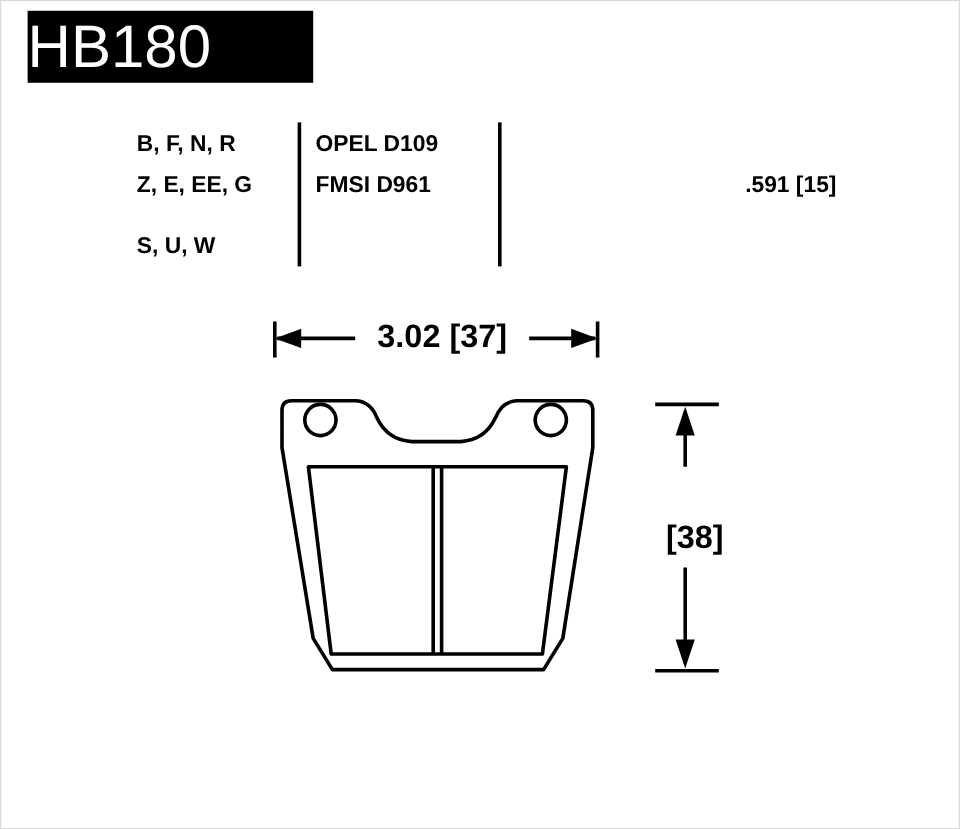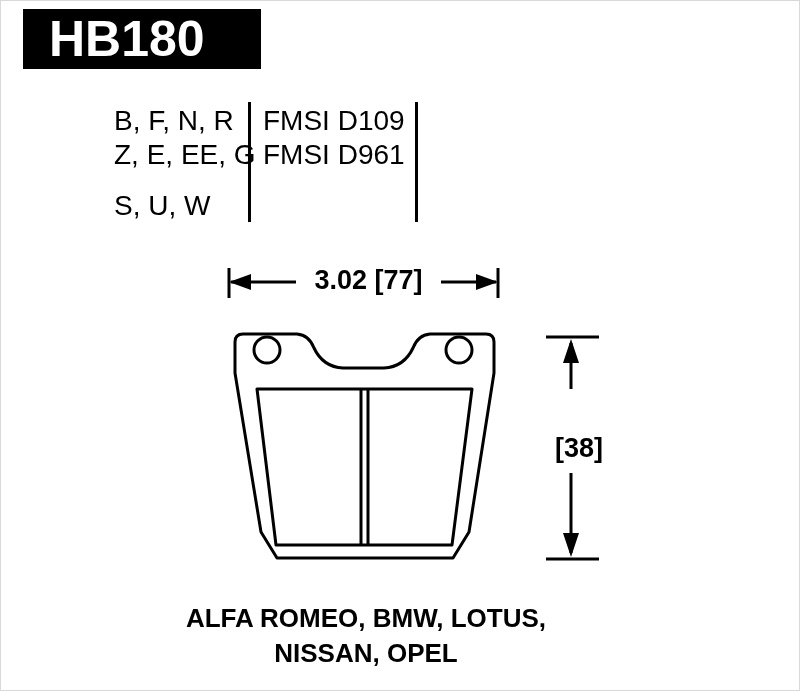--- a/index.html
+++ b/index.html
@@ -23,29 +23,28 @@
   .part-box {
     left: 22px; top: 8px;
     width: 238px; height: 60px;
     background: #000000;
     display: flex;
     align-items: center;
   }
   .part-box .part-number {
     color: #ffffff;
     font-size: 50px;
-    font-weight: 700;
+    font-weight: 400;
     letter-spacing: 0px;
-    padding-left: 26px;
     line-height: 60px;
     white-space: nowrap;
   }
   .spec-text {
-    font-size: 28px;
-    font-weight: 400;
+    font-size: 19px;
+    font-weight: 700;
     line-height: 28px;
     white-space: nowrap;
   }
   .vline {
     width: 3px;
     background: #000;
   }
   .dim-label {
     font-size: 27px;
     font-weight: 700;
@@ -71,25 +70,26 @@
     <span class="part-number">HB180</span>
   </div>
 
   <div class="abs spec-text" style="left:113px; top:106px;">B, F, N, R</div>
   <div class="abs spec-text" style="left:113px; top:140px;">Z, E, EE, G</div>
   <div class="abs spec-text" style="left:113px; top:174px;margin-top:17px;">S, U, W</div>
 
   <div class="abs vline" style="left:247px; top:101px; height:120px;"></div>
   <div class="abs vline" style="left:414px; top:101px; height:120px;"></div>
 
-  <div class="abs spec-text" style="left:262px; top:106px;">FMSI D109</div>
+  <div class="abs spec-text" style="left:262px; top:106px;">OPEL D109</div>
   <div class="abs spec-text" style="left:262px; top:140px;">FMSI D961</div>
 
+  <div class="abs spec-text" style="left:558px; top:140px; width:138px; text-align:right;">.591 [15]</div>
 
-  <div class="abs dim-label" style="left:295px; top:264px; width:145px;">3.02 [77]</div>
+  <div class="abs dim-label" style="left:295px; top:264px; width:145px;">3.02 [37]</div>
   <div class="abs dim-label" style="left:528px; top:432px; width:100px;">[38]</div>
 
   <svg class="abs" style="left:210px; top:250px;" width="410" height="325" viewBox="0 0 410 325">
     <g stroke="#000" stroke-width="3" fill="none" stroke-linejoin="round" stroke-linecap="butt">
 
       <g>
         <line x1="18" y1="17" x2="18" y2="47"></line>
         <line x1="287" y1="17" x2="287" y2="47"></line>
         <line x1="20" y1="31" x2="85" y2="31"></line>
         <line x1="230" y1="31" x2="285" y2="31"></line>
@@ -129,16 +129,14 @@
         <line x1="335" y1="86" x2="388" y2="86"></line>
         <line x1="335" y1="308" x2="388" y2="308"></line>
         <line x1="360" y1="92" x2="360" y2="138"></line>
         <line x1="360" y1="222" x2="360" y2="302"></line>
         <polygon points="360,88 352,112 368,112" fill="#000" stroke="none"></polygon>
         <polygon points="360,306 352,282 368,282" fill="#000" stroke="none"></polygon>
       </g>
     </g>
   </svg>
 
-  <div class="abs apps-line" style="top:602px;">ALFA ROMEO, BMW, LOTUS,</div>
-  <div class="abs apps-line" style="top:637px;">NISSAN, OPEL</div>
 
 </div>
 
 </body></html>

